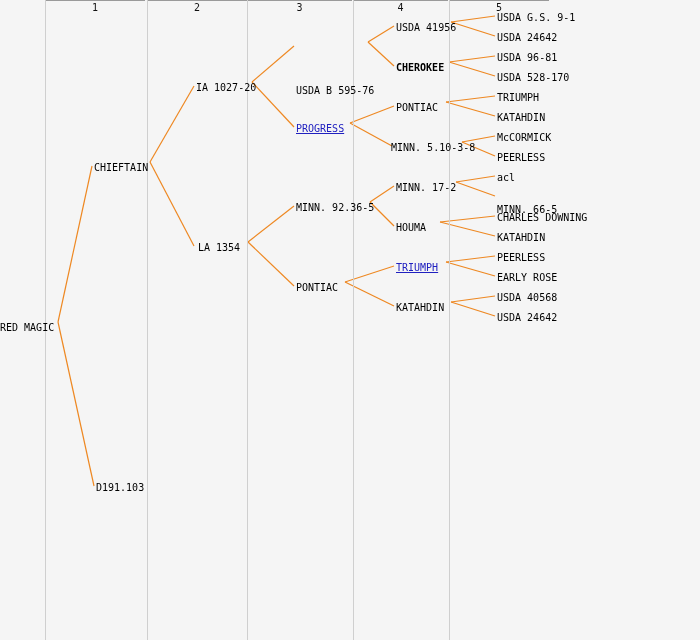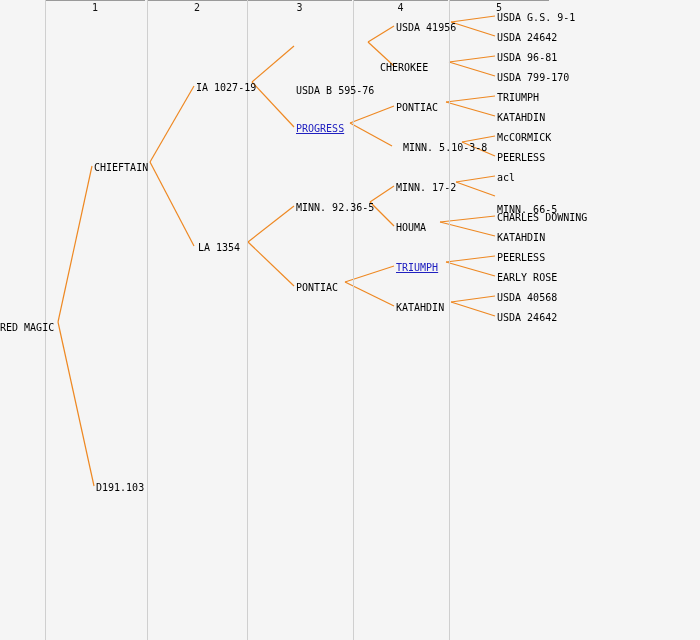--- a/index.html
+++ b/index.html
@@ -109,38 +109,38 @@
       <div class="gen-col" style="left: 45px;"></div>
       <div class="gen-col" style="left: 147px;"></div>
       <div class="gen-col" style="left: 247px;"></div>
       <div class="gen-col" style="left: 353px;"></div>
       <div class="gen-col" style="left: 449px;"></div>
     </div>
   <div id="nodes">
       <div class="node" style="left: 0px; top: 322px;">RED MAGIC</div>
       <div class="node" style="left: 94px; top: 162px;">CHIEFTAIN</div>
       <div class="node" style="left: 96px; top: 482px;">D191.103</div>
-      <div class="node" style="left: 196px; top: 82px;">IA 1027-19</div>
+      <div class="node" style="left: 196px; top: 82px;">IA 1027-20</div>
       <div class="node" style="left: 198px; top: 242px;">LA 1354</div>
       <div class="node" style="left: 296px; top: 42px; margin-top: 43px;">USDA B 595-76</div>
       <div class="node link" style="left: 296px; top: 123px;">PROGRESS</div>
       <div class="node" style="left: 296px; top: 202px;">MINN. 92.36-5</div>
       <div class="node" style="left: 296px; top: 282px;">PONTIAC</div>
       <div class="node" style="left: 396px; top: 22px;">USDA 41956</div>
-      <div class="node" style="left: 380px; top: 62px;">CHEROKEE</div>
+      <div class="node" style="left: 396px; top: 62px; font-weight: bold;">CHEROKEE</div>
       <div class="node" style="left: 396px; top: 102px;">PONTIAC</div>
-      <div class="node" style="left: 403px; top: 142px;">MINN. 5.10-3-8</div>
+      <div class="node" style="left: 391px; top: 142px;">MINN. 5.10-3-8</div>
       <div class="node" style="left: 396px; top: 182px;">MINN. 17-2</div>
       <div class="node" style="left: 396px; top: 222px;">HOUMA</div>
       <div class="node link" style="left: 396px; top: 262px;">TRIUMPH</div>
       <div class="node" style="left: 396px; top: 302px;">KATAHDIN</div>
       <div class="node" style="left: 497px; top: 12px;">USDA G.S. 9-1</div>
       <div class="node" style="left: 497px; top: 32px;">USDA 24642</div>
       <div class="node" style="left: 497px; top: 52px;">USDA 96-81</div>
-      <div class="node" style="left: 497px; top: 72px;">USDA 799-170</div>
+      <div class="node" style="left: 497px; top: 72px;">USDA 528-170</div>
       <div class="node" style="left: 497px; top: 92px;">TRIUMPH</div>
       <div class="node" style="left: 497px; top: 112px;">KATAHDIN</div>
       <div class="node" style="left: 497px; top: 132px;">McCORMICK</div>
       <div class="node" style="left: 497px; top: 152px;">PEERLESS</div>
       <div class="node" style="left: 497px; top: 172px;">acl</div>
       <div class="node" style="left: 497px; top: 192px; margin-top: 12px;">MINN. 66-5</div>
       <div class="node" style="left: 497px; top: 212px;">CHARLES DOWNING</div>
       <div class="node" style="left: 497px; top: 232px;">KATAHDIN</div>
       <div class="node" style="left: 497px; top: 252px;">PEERLESS</div>
       <div class="node" style="left: 497px; top: 272px;">EARLY ROSE</div>

